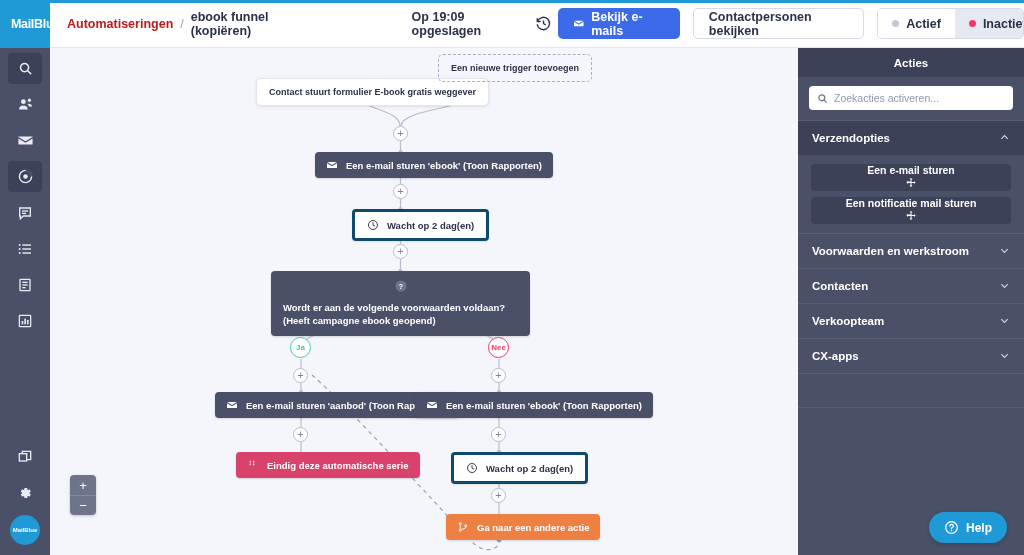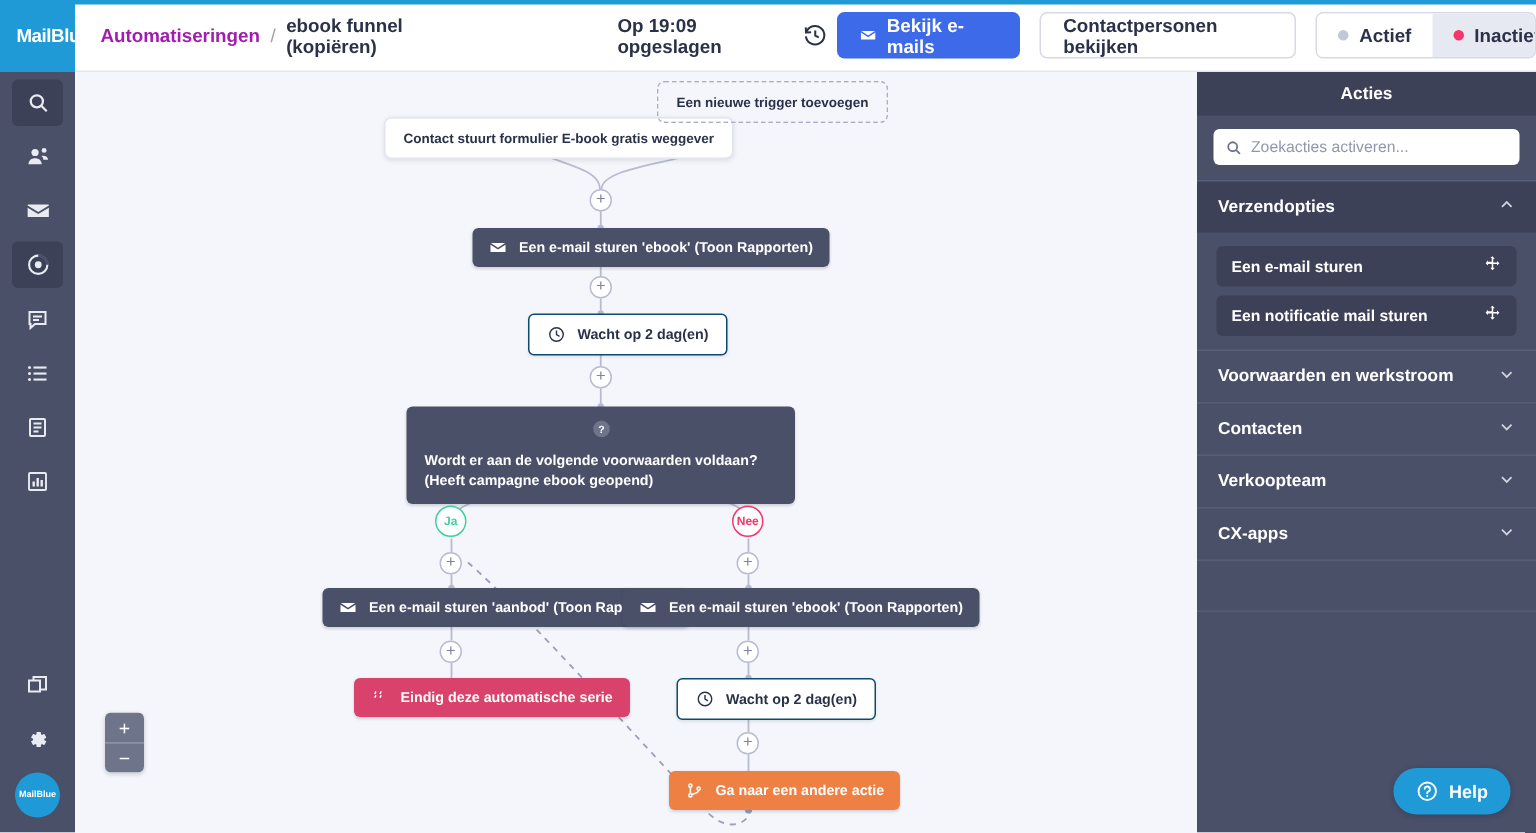--- a/index.html
+++ b/index.html
@@ -42,21 +42,21 @@
     overflow: hidden;
   }
 
   
   .header {
     position: absolute; left: 50px; top: 0; width: 974px; height: 48px;
     background: #fff; border-bottom: 1px solid #e4e6ef;
     display: flex; align-items: center; z-index: 15;
   }
   .crumb { display: flex; align-items: center; margin-left: 17px; font-size: 12.5px; }
-  .crumb-link { color: #a21caf; font-weight: bold; }
+  .crumb-link { color: #b91c1c; font-weight: bold; }
   .crumb-sep { color: #9aa0b5; margin: 0 7px; }
   .crumb-cur { color: #2b3148; font-weight: bold; }
   .saved { margin-left: 108px; font-size: 12.5px; color: #2b3148; font-weight: bold; }
   .hist-icon { margin-left: 11px; color: #2b3148; display: flex; align-items: center; }
   .btn-primary {
     margin-left: 6px; height: 31px; background: #3d6ae8; color: #fff;
     border-radius: 5px; display: flex; align-items: center; gap: 7px;
     padding: 0 15px; font-size: 12.5px; font-weight: bold; cursor: pointer;
   }
   .btn-ghost {
@@ -84,21 +84,21 @@
   }
   .flow-svg { position: absolute; left: 0; top: 0; }
 
   .node { position: absolute; display: flex; align-items: center; border-radius: 4px; }
   .node-dark {
     background: #4a5068; color: #fff; font-size: 9.5px; font-weight: bold;
     padding: 7px 11px; gap: 8px; box-shadow: 0 1px 2px rgba(40,45,70,.18);
   }
   .node-white {
     background: #fff; color: #2b3148; font-size: 9.5px; font-weight: bold;
-    padding: 7px 12px; gap: 8px; border: 1px solid #0c4a6e;
+    padding: 7px 12px; gap: 8px; border: 3px solid #0c4a6e;
     box-shadow: 0 1px 2px rgba(40,45,70,.10);
   }
   .node-trigger {
     background: #fff; color: #2b3148; font-size: 9px; font-weight: bold;
     padding: 8px 12px; border: 1px solid #e2e4ef; border-radius: 5px;
     box-shadow: 0 1px 3px rgba(40,45,70,.11);
   }
   .node-trigger-dashed {
     background: transparent; color: #2b3148; font-size: 9px; font-weight: bold;
     padding: 8px 12px; border: 1px dashed #a9aec4; border-radius: 5px;
@@ -161,21 +161,21 @@
   .sect {
     height: 35px; display: flex; align-items: center; justify-content: space-between;
     padding: 0 14px; color: #fff; font-size: 11.5px; font-weight: bold;
     border-top: 1px solid #585e75; cursor: pointer;
   }
   .sect.open { background: #3c4157; }
   .sect-items { padding: 3px 13px 9px 13px; }
   .act-item {
     height: 27px; background: #3c4157; border-radius: 4px; margin-top: 6px;
     display: flex; align-items: center; justify-content: space-between;
-    padding: 0 10px; color: #fff; font-size: 10.5px; font-weight: bold; cursor: grab;
+    padding: 0 10px; color: #fff; font-size: 10.5px; font-weight: bold; cursor: grab; flex-direction: column;
   }
   .chev { color: #cfd3e0; }
 
   .help {
     position: absolute; right: 17px; bottom: 12px; height: 31px;
     background: #1f9ad6; color: #fff; border-radius: 16px;
     display: flex; align-items: center; gap: 7px; padding: 0 15px;
     font-size: 12px; font-weight: bold; cursor: pointer; z-index: 25;
     box-shadow: 0 1px 4px rgba(20,30,60,.3);
   }

